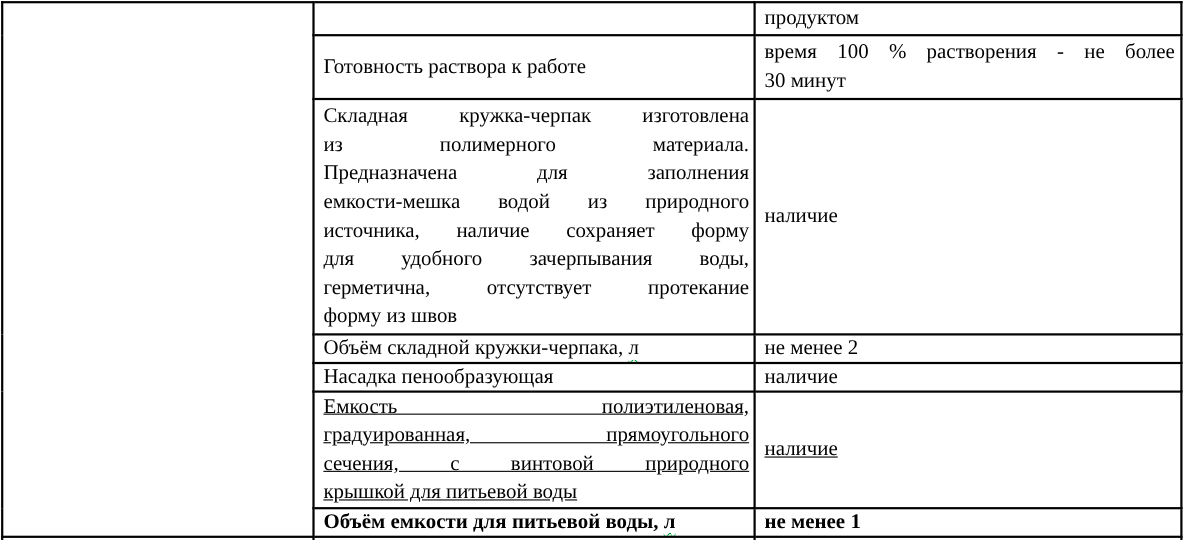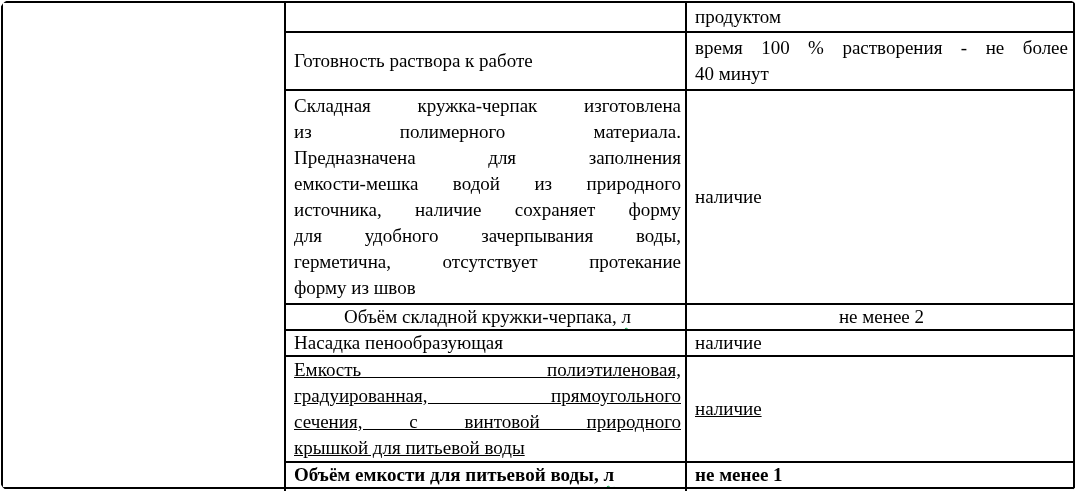--- a/index.html
+++ b/index.html
@@ -6,21 +6,20 @@
   body {
     width: 1078px; height: 491px;
     background: #ffffff;
     font-family: "Liberation Serif", serif;
   }
   .page {
     position: relative;
     width: 1078px; height: 491px;
     overflow: hidden;
     background: #ffffff;
-    border-radius: 11px;
   }
   table.doc-table {
     position: absolute;
     top: 1px; left: 1px;
     border-collapse: collapse;
     table-layout: fixed;
     width: 1072px;
     color: #000000;
     font-size: 19px;
     line-height: 26px;
@@ -42,21 +41,21 @@
     text-decoration-line: underline;
     text-decoration-style: wavy;
     text-decoration-color: #00a040;
     text-decoration-thickness: 1px;
     text-underline-offset: 4px;
   }
   
   tr.r1 td { height: 28px; }
   tr.r2 td { height: 56px; }
   tr.r3 td { height: 212px; margin-left: 47px; }
-  tr.r4 td { height: 24px; text-align: center; }
+  tr.r4 td { height: 24px; }
   tr.r5 td { height: 24px; margin-top: 22px; }
   tr.r6 td { height: 104px; text-decoration: underline; }
   tr.r7 td { height: 24px; font-weight: bold; }
   tr.r8 td { height: 26px; }
 </style>
 </head>
 <body>
 
 <div class="page">
   <table class="doc-table">
@@ -69,21 +68,21 @@
       <tr class="r1">
         <td class="c1" rowspan="7"></td>
         <td class="c2"><span></span></td>
         <td class="c3"><span>продуктом</span></td>
       </tr>
       <tr class="r2">
         <td class="c2"><span>Готовность раствора к работе</span></td>
         <td class="c3">
             <div>
               <div class="jline">время 100 % растворения - не более</div>
-              <div class="jline jlast">40 минут</div>
+              <div class="jline jlast">30 минут</div>
             </div>
           </td>
       </tr>
       <tr class="r3">
         <td class="c2">
             <div>
               <div class="jline">Складная кружка-черпак изготовлена</div>
               <div class="jline">из полимерного материала.</div>
               <div class="jline">Предназначена для заполнения</div>
               <div class="jline">емкости-мешка водой из природного</div>

